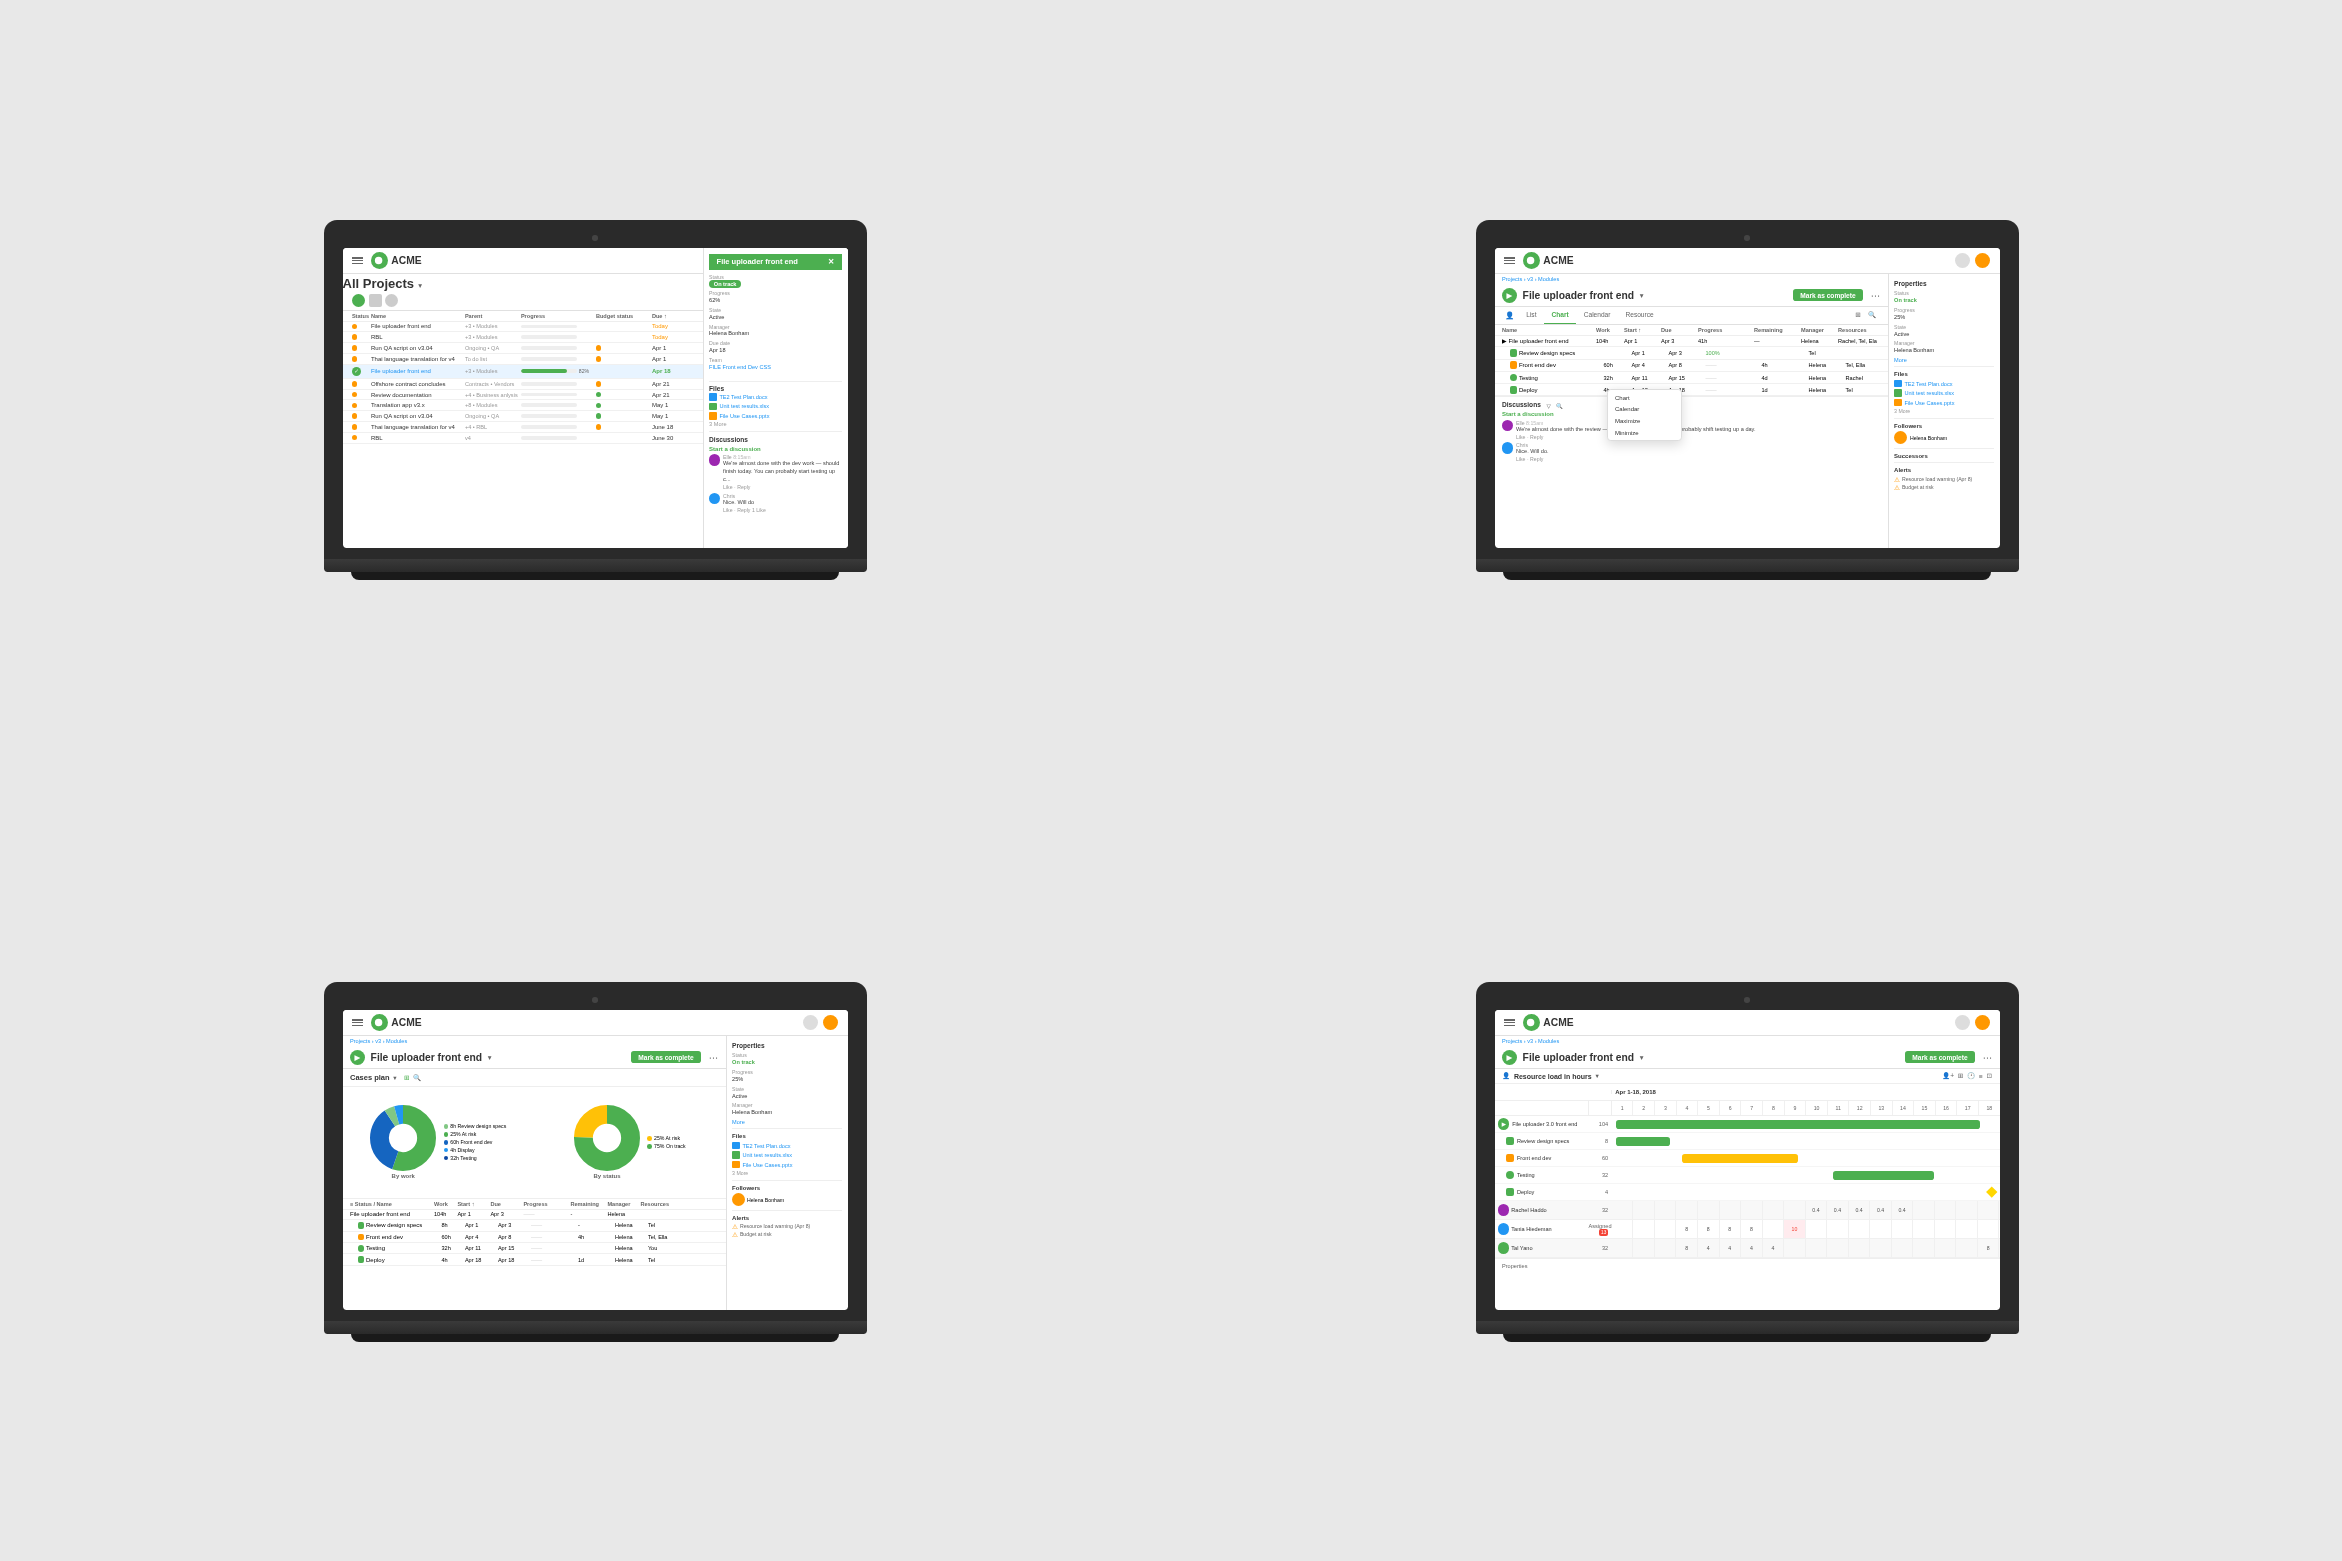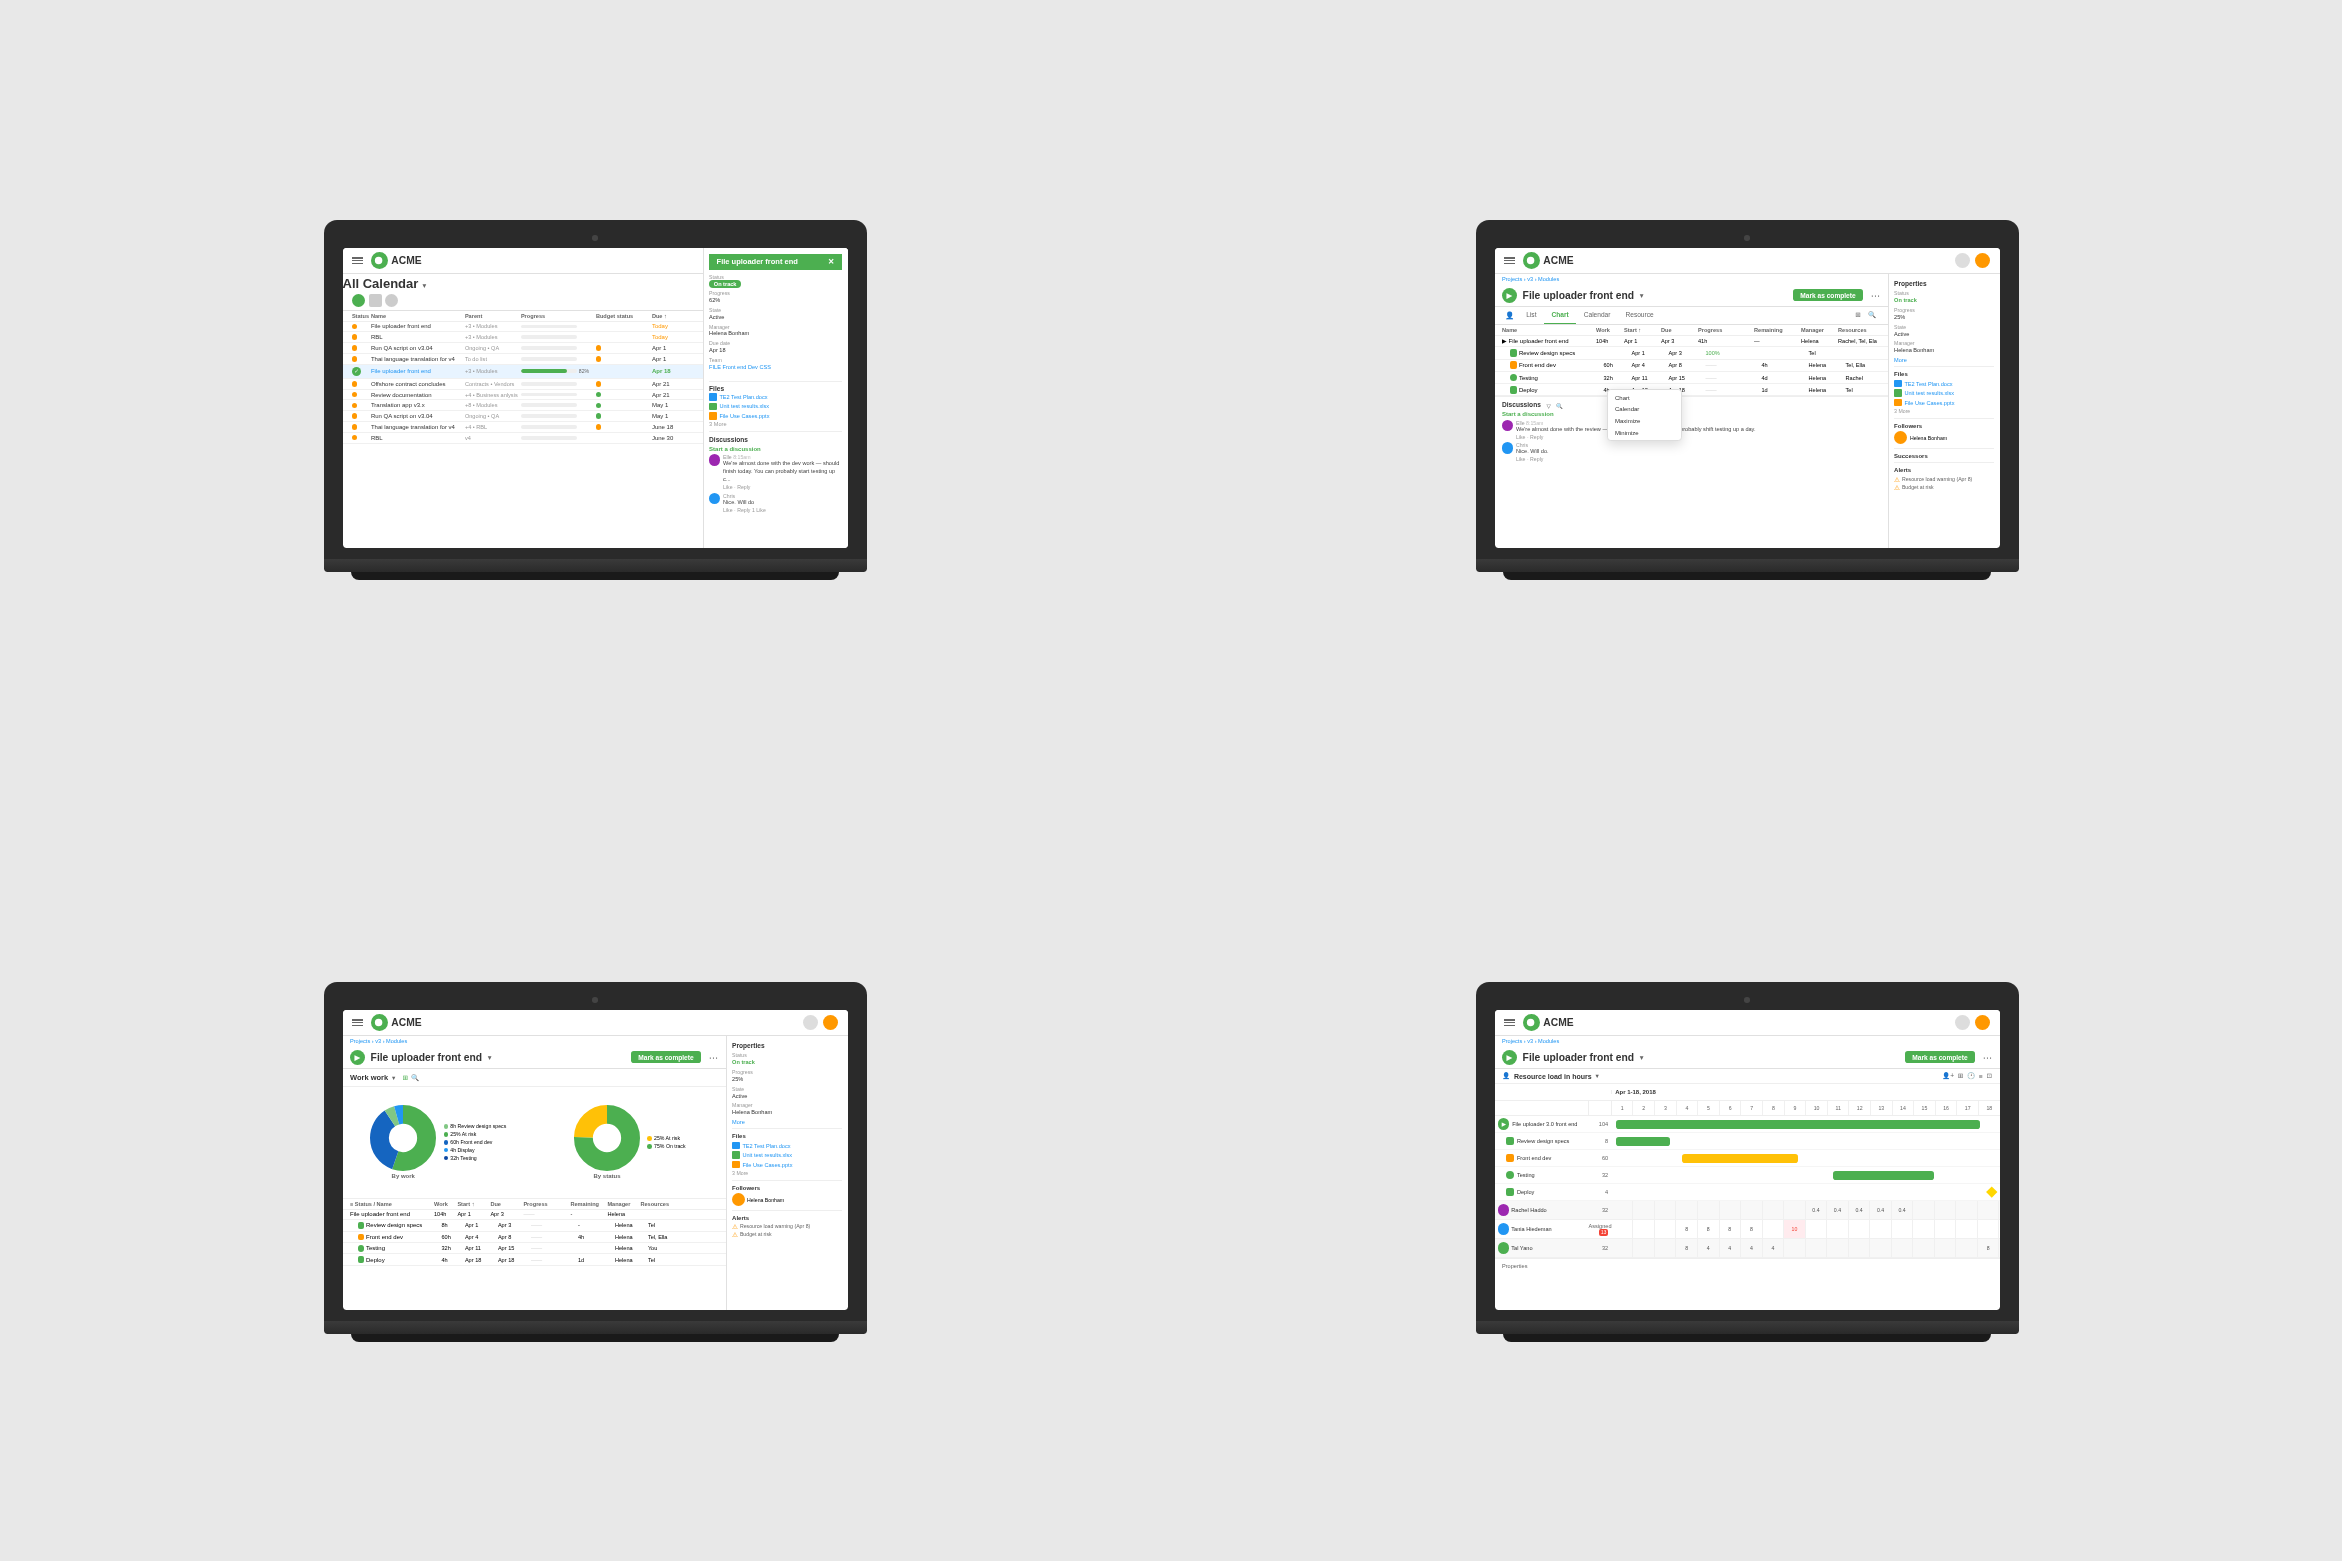--- a/index.html
+++ b/index.html
@@ -572,21 +572,21 @@
             <div class="icon-circle"></div>
             <div class="icon-circle" style="background:#FF9800;"></div>
           </div>
         </div>
 
         <div style="display:flex; height: calc(100% - 26px);">
 
           <div style="flex:1; overflow:hidden;">
 
             <div class="page1 breadcrumb">
-              <span class="page-title">All Calendar</span>
+              <span class="page-title">All Projects</span>
               <span style="font-size:7.5px; color:#666;">▾</span>
             </div>
 
             <div class="toolbar">
               <div class="toolbar-icon" style="background:#4CAF50;border-radius:50%;"></div>
               <div class="toolbar-icon"></div>
               <div class="toolbar-icon" style="border-radius:50%;"></div>
               <div style="flex:1;"></div>
               <div class="toolbar-icon"></div>
               <div class="toolbar-icon"></div>
@@ -1024,21 +1024,21 @@
 
             <div class="page-header-bar">
               <div class="task-circle">▶</div>
               <span class="page-header-title">File uploader front end</span>
               <span style="font-size:7.5px;color:#666;">▾</span>
               <button class="mark-complete-btn">Mark as complete</button>
               <span style="font-size:9.4px;color:#666;margin-left:1.9px;">⋯</span>
             </div>
 
             <div style="display:flex;align-items:center;gap:3.7px;padding:3.7px 7.5px;border-bottom:0.9px solid #eee;">
-              <span style="font-size:7.5px;font-weight:700;color:#333;">Work work</span>
+              <span style="font-size:7.5px;font-weight:700;color:#333;">Cases plan</span>
               <span style="font-size:6.6px;color:#666;">▾</span>
               <span style="font-size:6.6px;color:#4CAF50;margin-left:3.7px;">⊞</span>
               <span style="font-size:6.6px;color:#666;">🔍</span>
             </div>
 
             <div style="display:flex; height:112px; border-bottom:0.9px solid #eee;">
 
               <div style="flex:1;display:flex;align-items:center;justify-content:center;gap:7.5px;">
                 <div style="display:flex;flex-direction:column;align-items:center;gap:1.9px;">
                   <svg width="66" height="66" viewBox="0 0 70 70">

